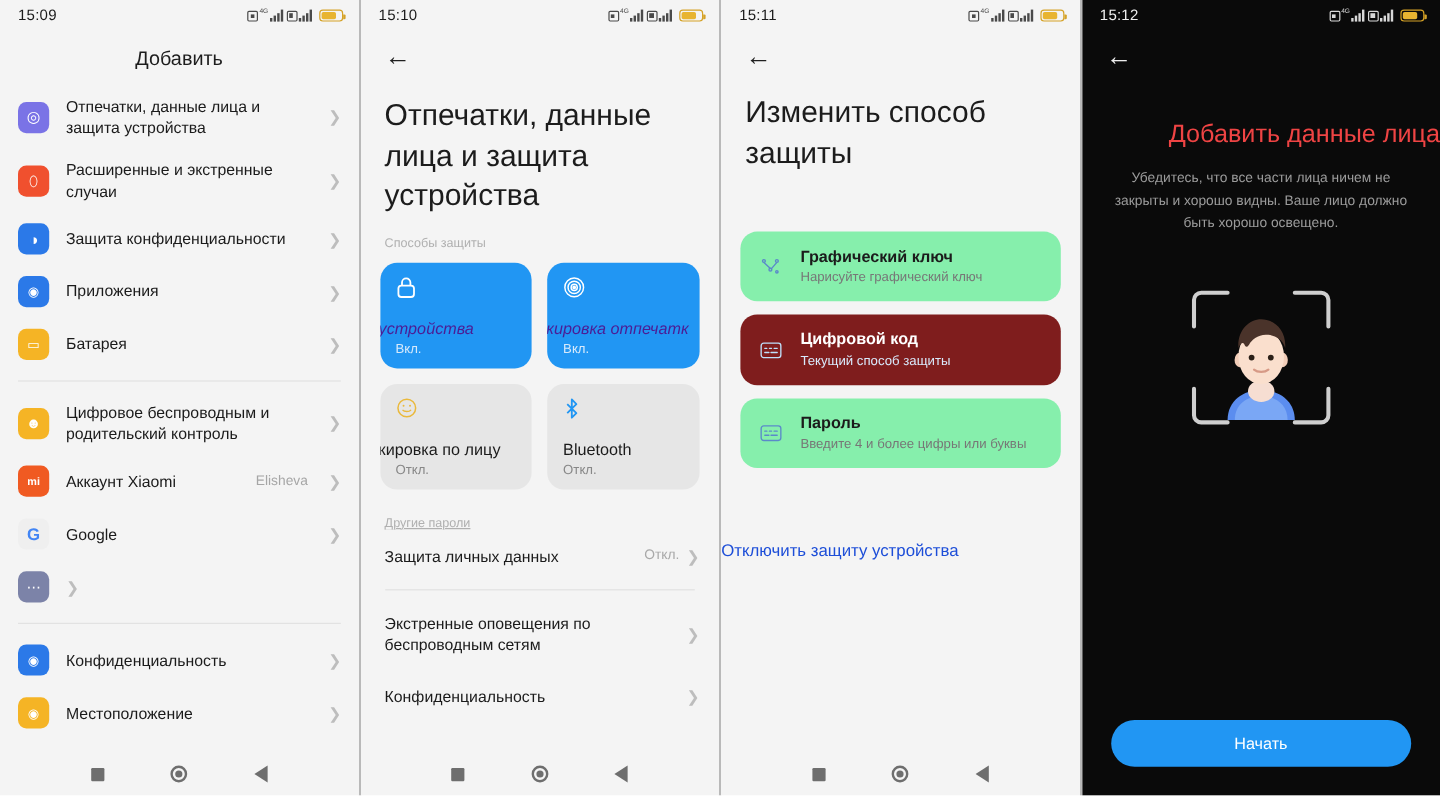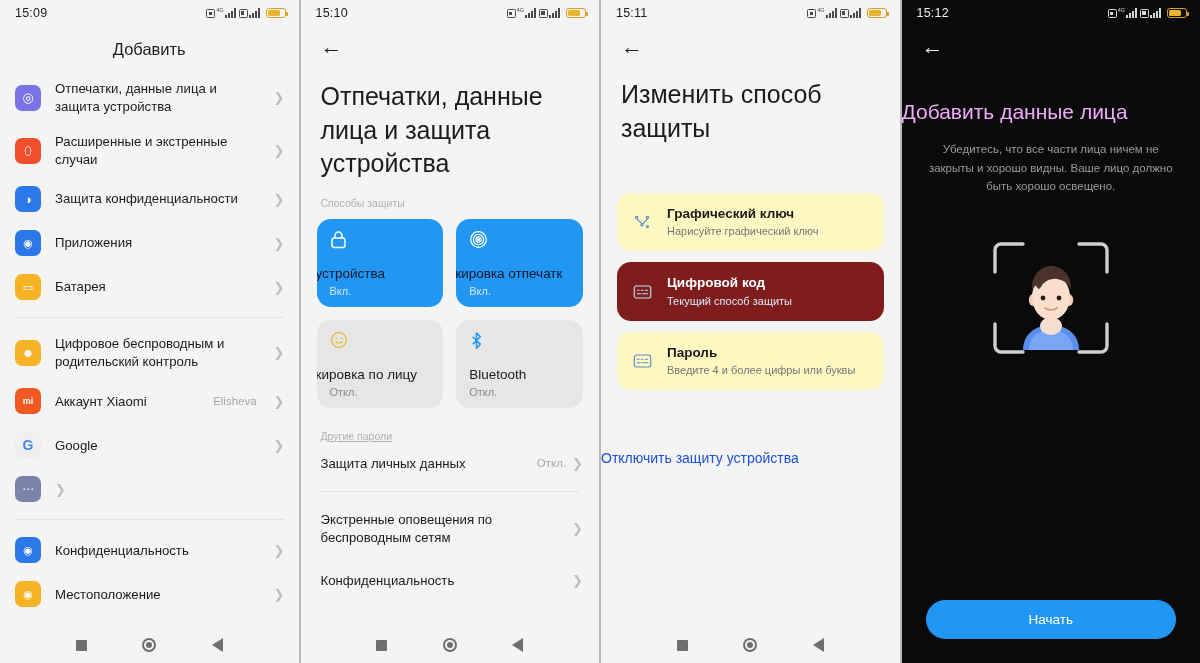--- a/index.html
+++ b/index.html
@@ -97,57 +97,57 @@
   .tile.on  { background: #2196f3; }
   .tile.off { background: #e6e6e6; }
   .tile .ticon { font-size: 17px; line-height: 1; padding-left: 13px; }
   .tile.on .ticon { color: #ffffff; }
   .tile .tbody { white-space: nowrap; }
   .tile .tname {
     font-size: 13.5px; line-height: 1.1; margin-bottom: 3px; padding-left: 13px;
     margin-left: -14px;
   }
   .tile .tstate { font-size: 11px; padding-left: 13px; }
-  .tile.on .tname { color: #0f172a; }
+  .tile.on .tname { color: #4c1d95; font-style: italic; }
   .tile.on .tstate { color: #d6e9fb; }
   .tile.off .tname { color: #1b1b1b; }
   .tile.off .tstate { color: #888888; }
   .tile.bt .tname { margin-left: 0; }
 
   .plainrow {
     display: flex; align-items: center; padding: 13px 16px 13px 20px;
     min-height: 40px; cursor: pointer;
   }
   .plainrow .lbl { flex: 1; font-size: 13.2px; line-height: 1.33; color: #1b1b1b; }
   .plainrow .val { font-size: 11.5px; color: #a9a9a9; margin-right: 6px; }
   .thin-sep { height: 1px; background: #e2e2e2; margin: 6px 20px; }
 
   
   .opt-list { padding: 14px 16px 0 16px; display: flex; flex-direction: column; gap: 11px; }
   .opt {
     border-radius: 14px; padding: 13px 14px; display: flex; align-items: center;
     gap: 14px; cursor: pointer;
   }
   .opt.sel { background: #7f1d1d; }
-  .opt.unsel { background: #fef9c3; }
+  .opt.unsel { background: #86efac; }
   .opt .oic { flex: none; width: 22px; display: flex; justify-content: center; }
   .opt .otitle { font-size: 13.5px; font-weight: bold; line-height: 1.2; }
   .opt .osub { font-size: 11px; line-height: 1.2; margin-top: 3px; }
   .opt.sel .otitle { color: #ffffff; }
   .opt.sel .osub { color: #d9eafc; }
   .opt.unsel .otitle { color: #1b1b1b; }
   .opt.unsel .osub { color: #777777; }
   .danger-link {
     text-align: left; color: #1d4ed8; font-size: 14px;
     margin-top: 60px; cursor: pointer;
   }
 
   
   .dark-title {
-    text-align: left; font-size: 21px; color: #f0abfc;
+    text-align: right; font-size: 21px; color: #ef4444;
     margin-top: 42px; font-weight: 400;
   }
   .dark-sub {
     text-align: center; font-size: 11.5px; color: #9b9b9b;
     line-height: 1.62; margin: 16px 26px 0 26px;
   }
   .face-wrap { display: flex; justify-content: center; margin-top: 42px; }
   .primary-btn {
     position: absolute; left: 24px; right: 24px; bottom: 24px;
     height: 39px; border-radius: 20px; background: #2196f3; color: #fff;

